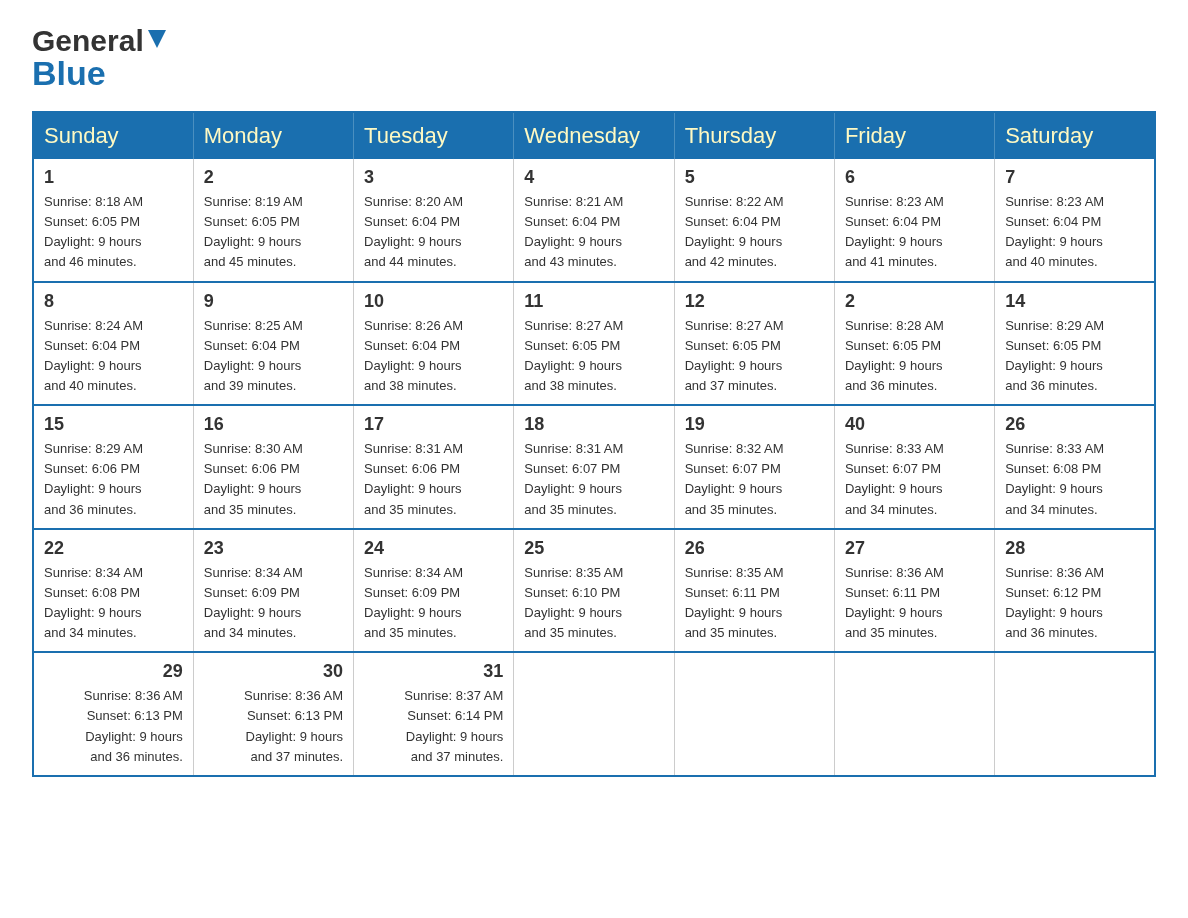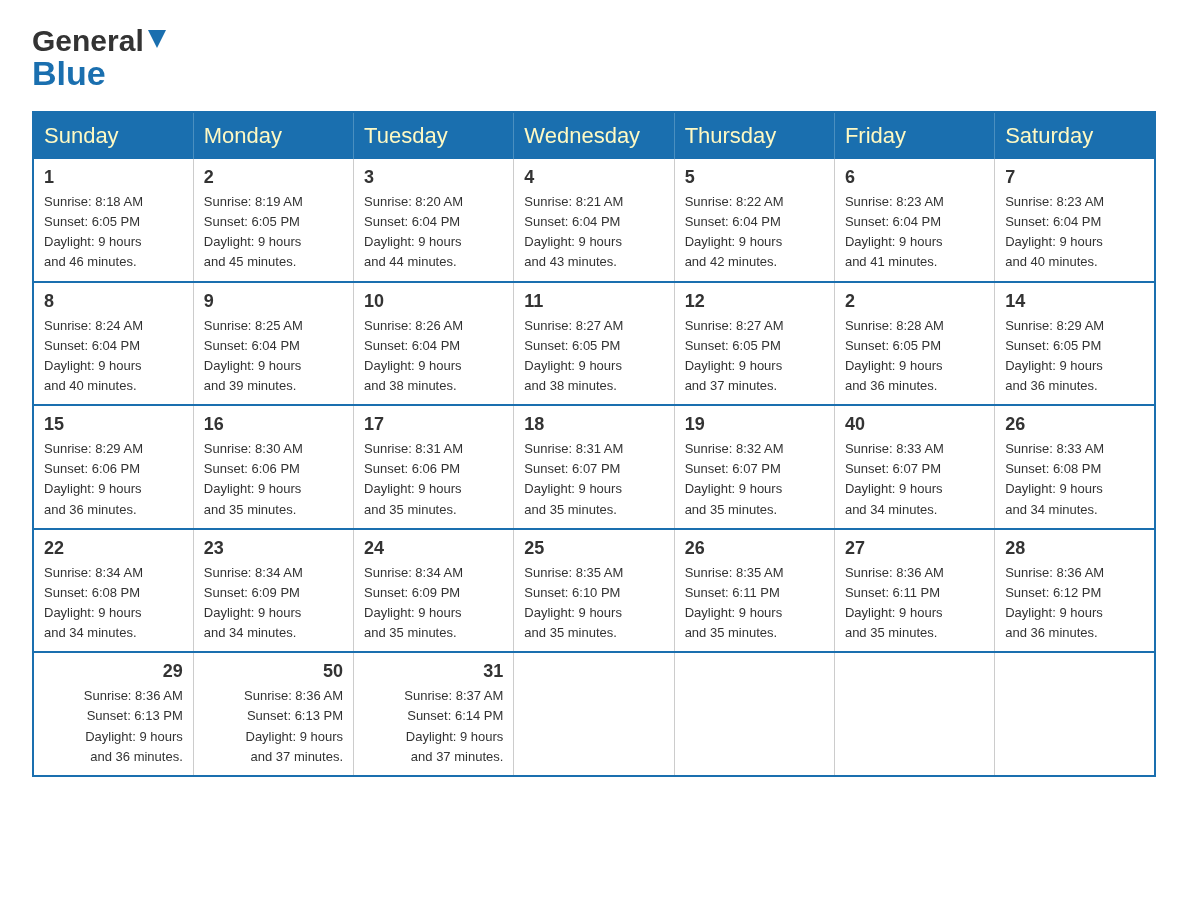--- a/index.html
+++ b/index.html
@@ -384,21 +384,21 @@
         <td>
         <span class="day-num">29</span>
         <div class="day-info">
           Sunrise: 8:36 AM<br>
           Sunset: 6:13 PM<br>
           Daylight: 9 hours<br>
           and 36 minutes.
         </div>
       </td>
         <td>
-        <span class="day-num">50</span>
+        <span class="day-num">30</span>
         <div class="day-info">
           Sunrise: 8:36 AM<br>
           Sunset: 6:13 PM<br>
           Daylight: 9 hours<br>
           and 37 minutes.
         </div>
       </td>
         <td>
         <span class="day-num">31</span>
         <div class="day-info">

